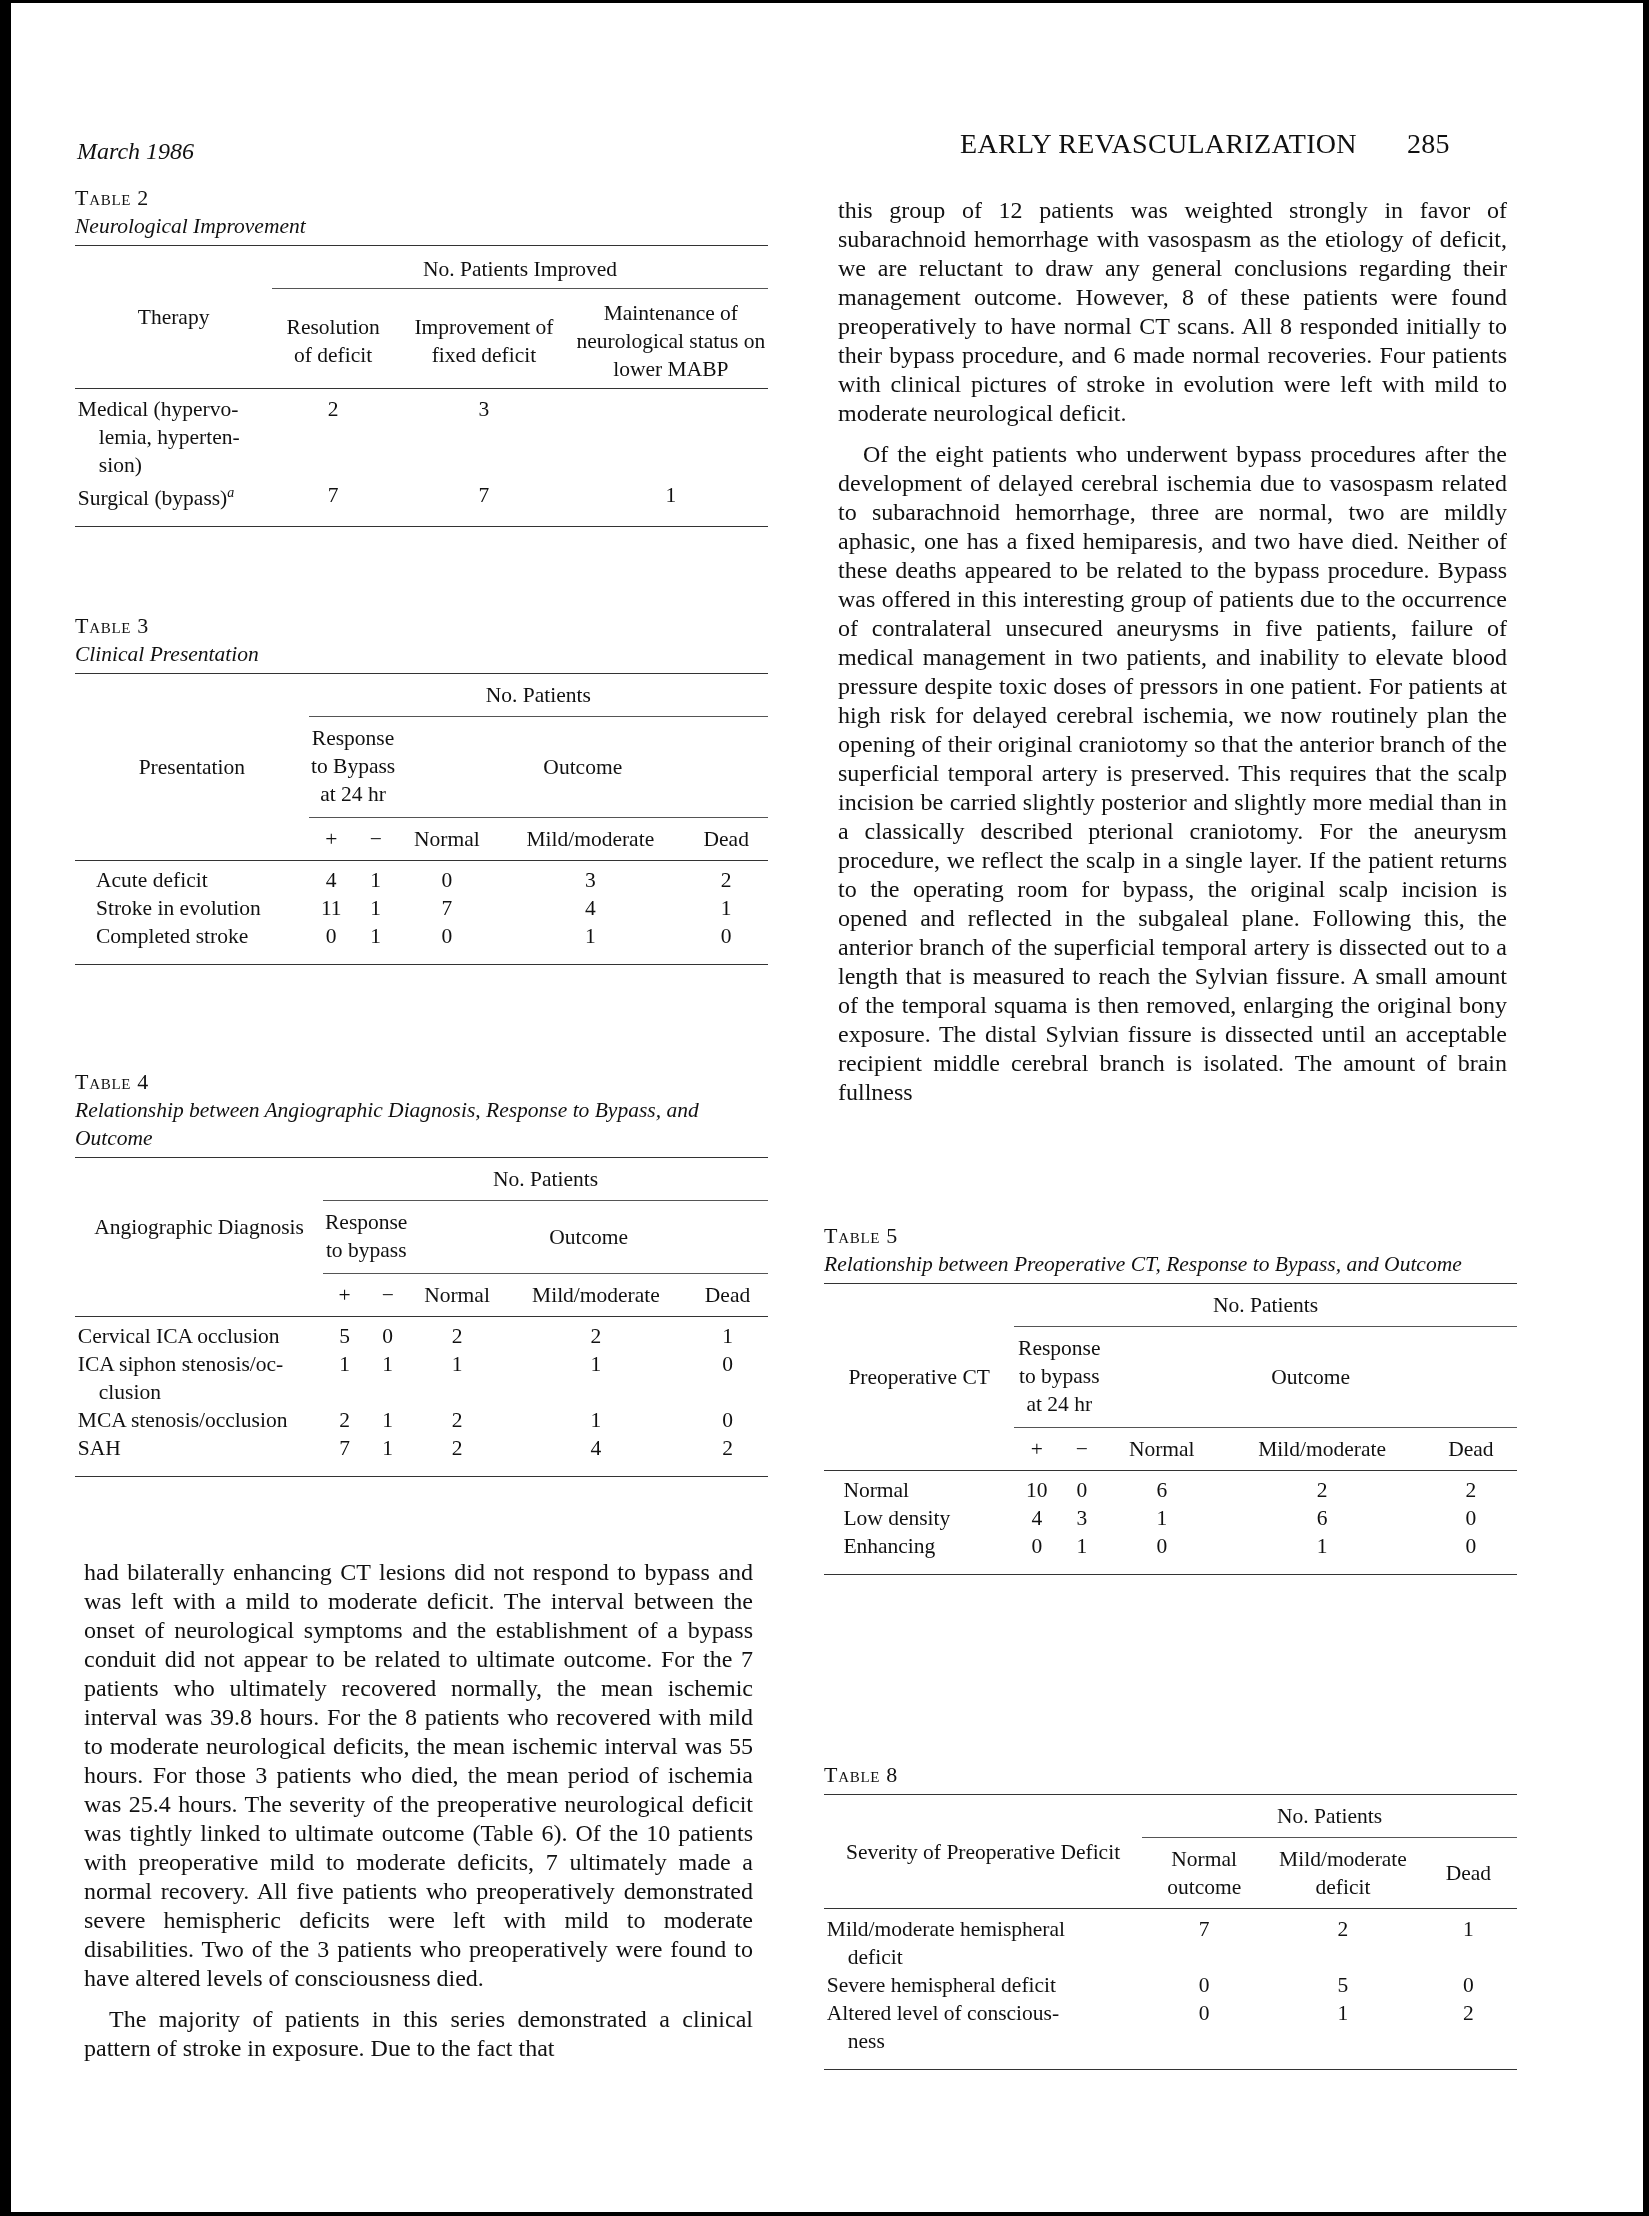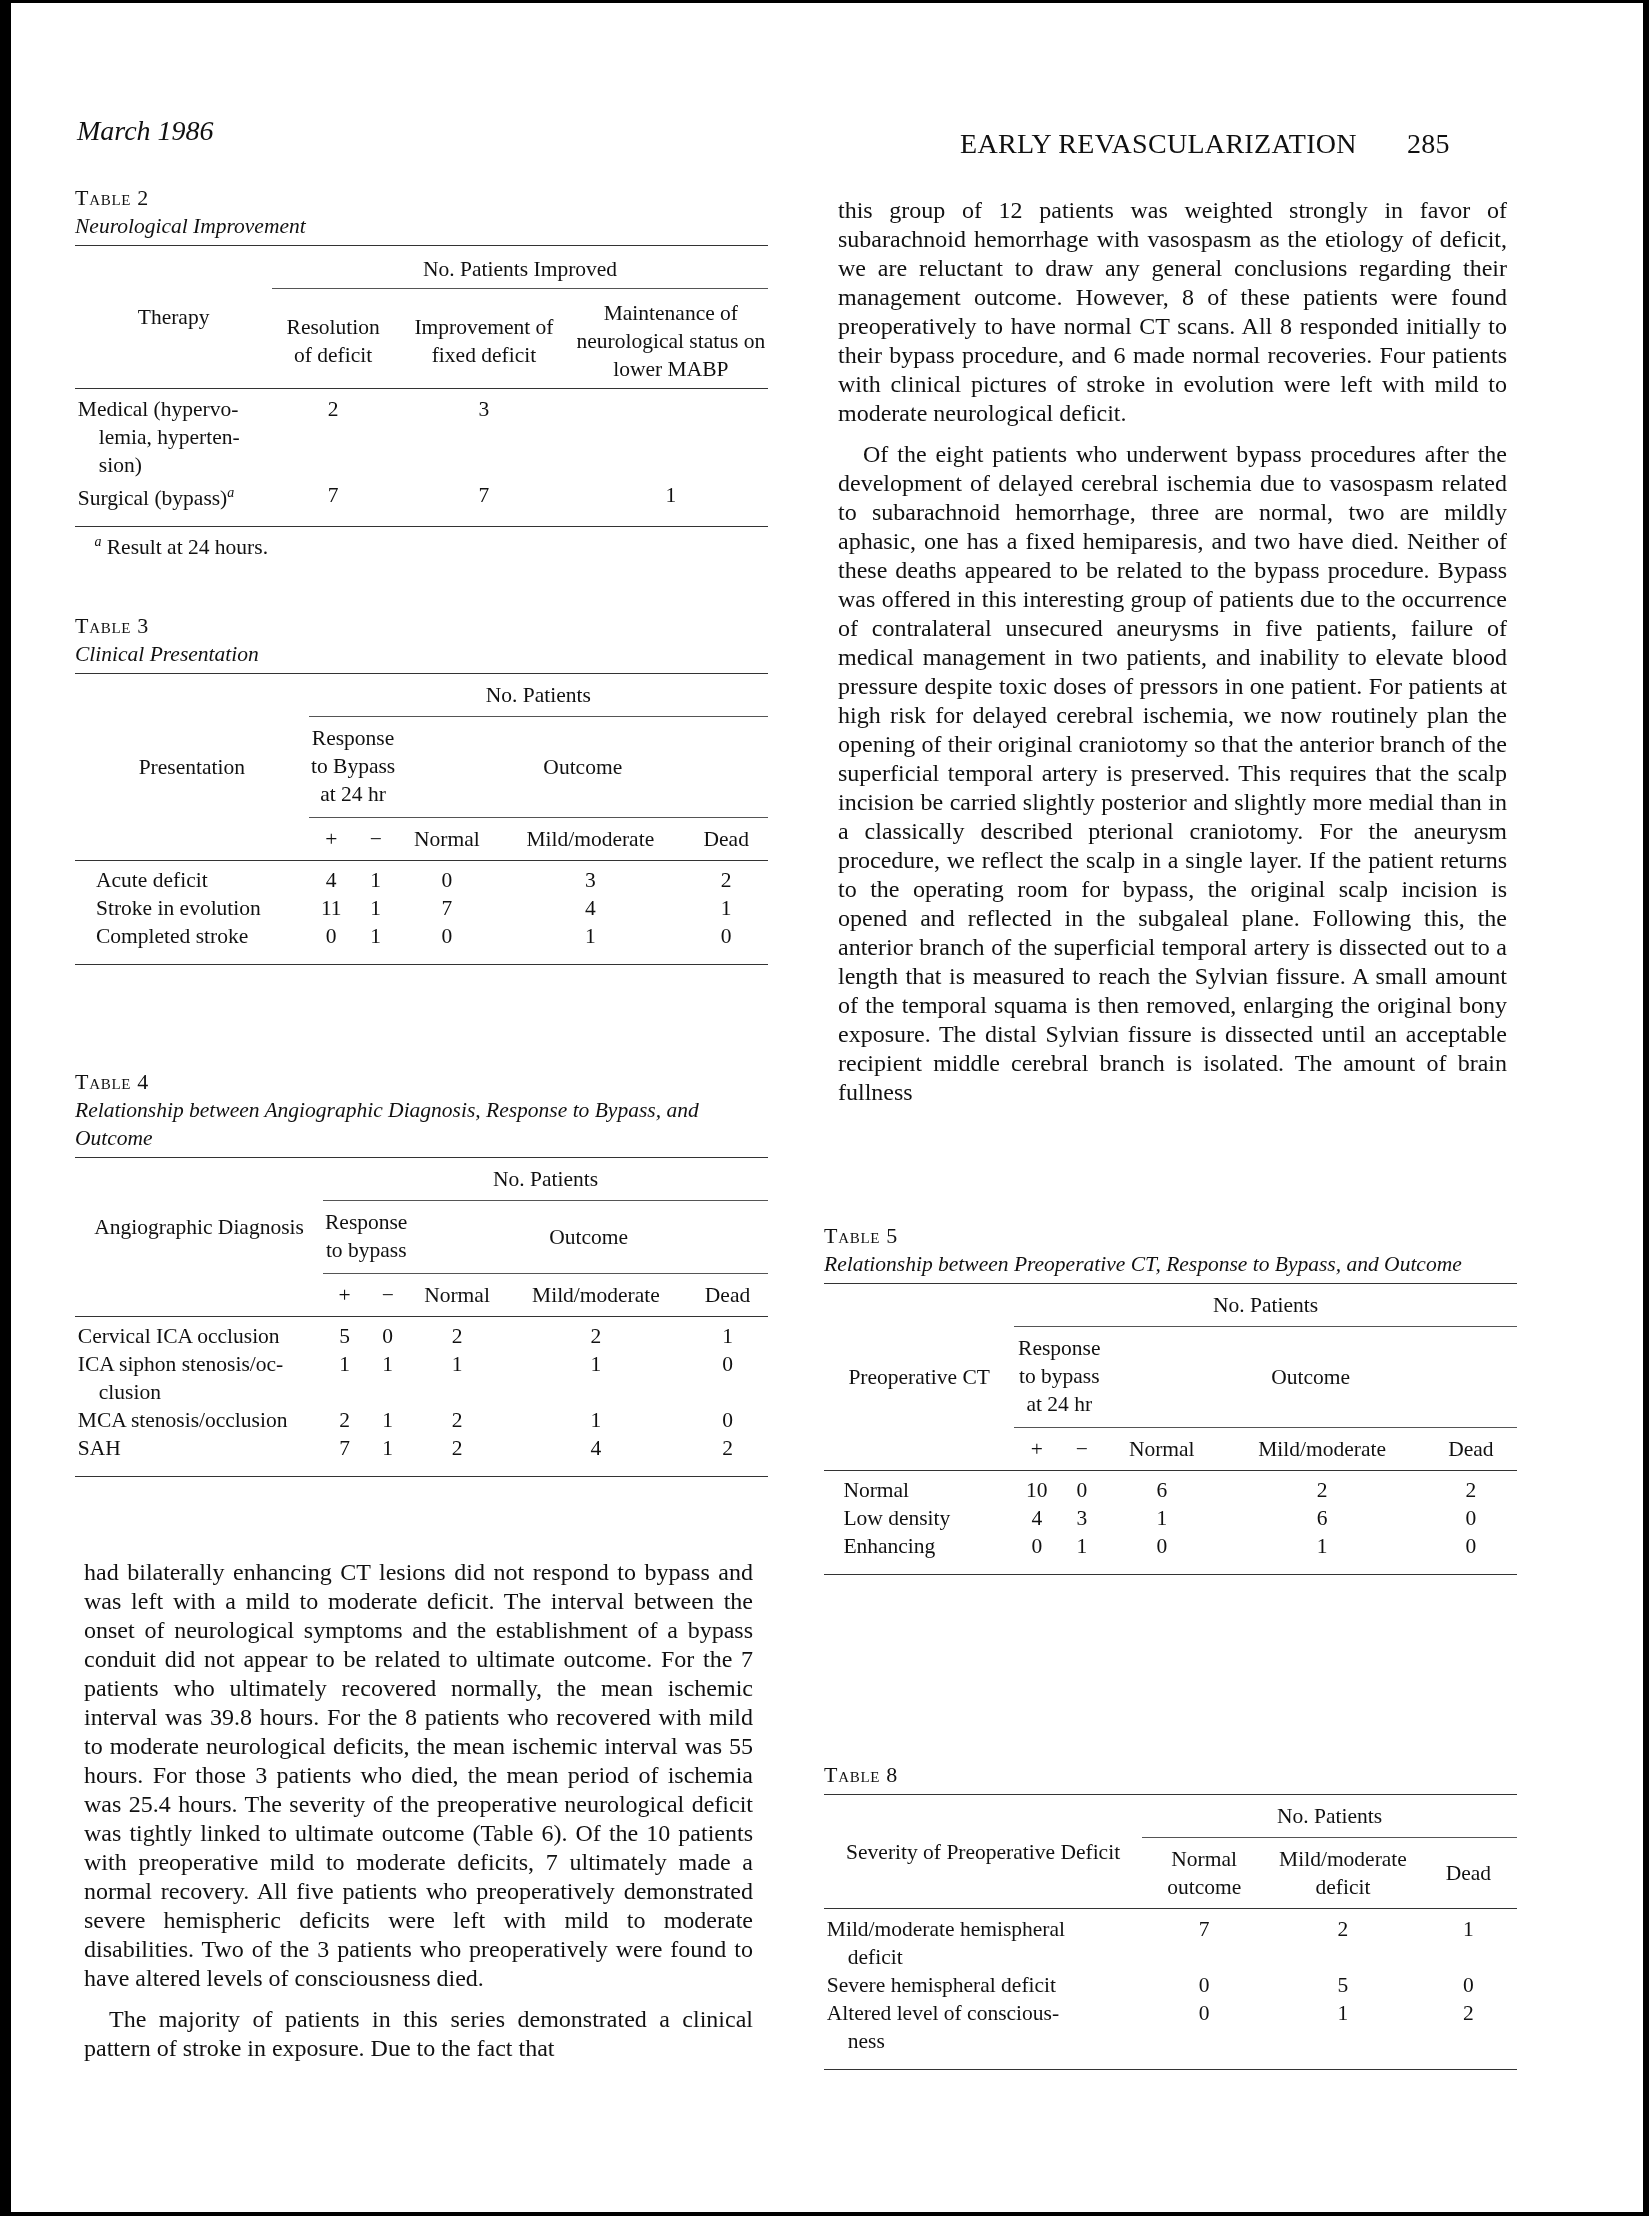--- a/index.html
+++ b/index.html
@@ -5,21 +5,21 @@
   html, body { margin: 0; padding: 0; }
   body {
     width: 1650px; height: 2216px; background: #000; position: relative; overflow: hidden;
     font-family: "Liberation Serif", "DejaVu Serif", serif; color: #111;
   }
   .page {
     position: absolute; left: 11px; top: 2.8px; width: 1632px; height: 2209px;
     background: #fff;
   }
   .running-left {
-    position: absolute; left: 66px; top: 112px; font-size: 28px; font-style: italic;
+    position: absolute; left: 66px; top: 135px; font-size: 24px; font-style: italic;
   }
   .running-right {
     position: absolute; left: 949px; top: 125px; font-size: 28px; letter-spacing: 0.3px;
   }
   .running-right .pg { margin-left: 50px; }
 
   .tbl-block { position: absolute; width: 693px; }
   .tbl-caption { text-align: left; font-size: 21.5px; line-height: 28px; }
   .tbl-caption .num { font-variant: small-caps; letter-spacing: 0.7px; font-size: 22px; }
   .tbl-caption .title { font-style: italic; }
@@ -81,21 +81,20 @@
         <td class="num" style="vertical-align:top;"></td>
       </tr>
       <tr class="body-last">
         <td class="lbl"><span>Surgical (bypass)</span><sup>a</sup></td>
         <td class="num">7</td>
         <td class="num">7</td>
         <td class="num">1</td>
       </tr>
     </tbody>
       </table>
-    <div class="footnote"><sup>a</sup> <span>Result at 24 hours.</span></div>
   </div>
 
   <div class="tbl-block" style="left:64px; top:609px;">
     <div class="tbl-caption">
       <div class="num">Table 3</div>
       <div class="title">Clinical Presentation</div>
     </div>
     <table class="dt">
       <tbody>
           <tr>

